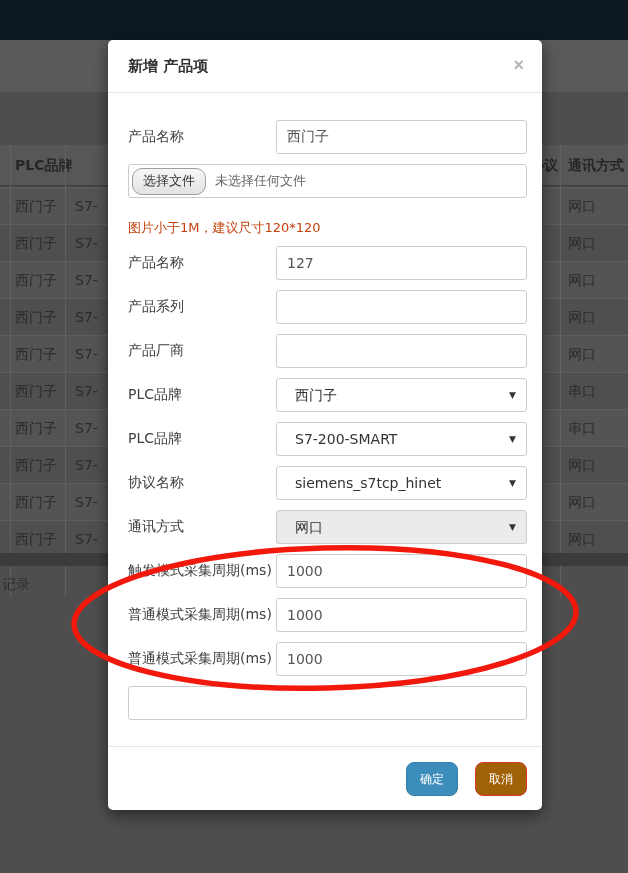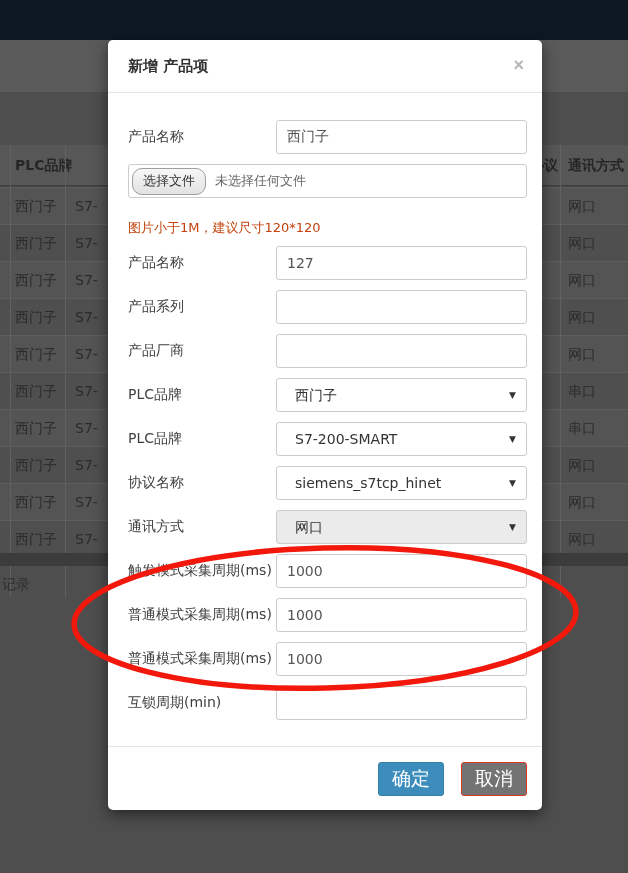--- a/index.html
+++ b/index.html
@@ -44,24 +44,24 @@
           white-space:nowrap;overflow:hidden;}
   .selbox.disabled{background:#ebebeb;cursor:default;}
   .selarrow{position:absolute;right:10px;top:0;font-size:9px;color:#333;line-height:32px;}
   .filebox{height:34px;box-sizing:border-box;border:1px solid #ccc;border-radius:3px;background:#fff;
            display:flex;align-items:center;padding:0 8px 0 3px;}
   .filebtn{height:27px;border:1px solid #9e9e9e;border-radius:10px;background:linear-gradient(#f7f7f7,#e2e2e2);
            font-size:13px;color:#333;padding:0 10px;font-family:inherit;cursor:pointer;}
   .filestatus{margin-left:9px;font-size:13px;color:#666;white-space:nowrap;}
   .hint{margin-top:22px;font-size:13px;color:#c2410c;line-height:16px;}
   .modal-footer{border-top:1px solid #e5e5e5;padding:15px 15px 0 15px;text-align:right;}
-  .btn{display:inline-block;height:34px;box-sizing:border-box;border-radius:3px;font-size:19px;color:#fff;
+  .btn{display:inline-block;height:34px;box-sizing:border-box;border-radius:8px;font-size:12px;color:#fff;
        padding:0 13px;border:1px solid transparent;cursor:pointer;font-family:inherit;}
   .btn-ok{background:#3c8dbc;border-color:#367fa9;margin-right:12px;}
-  .btn-cancel{background:#737373;border-color:#d73925;}
+  .btn-cancel{background:#a16207;border-color:#d73925;}
 
   
   .annotation{position:absolute;left:0;top:0;width:628px;height:873px;z-index:20;pointer-events:none;}
 </style>
 </head>
 <body>
 
 <div id="app">
 
   <div class="navbar"></div>
@@ -229,21 +229,20 @@
             <input class="tinput" type="text" value="1000" style="">
           </div>
   </div>
         <div class="frow">
     <div class="flabel">普通模式采集周期(ms)</div>
     <div class="fcontrol">
             <input class="tinput" type="text" value="1000" style="">
           </div>
   </div>
         <div class="frow">
-    <div class="flabel">互锁周期(min)</div>
     <div class="fcontrol">
             <input class="tinput" type="text" value="" style="">
           </div>
   </div>
       </div>
     <div class="modal-footer">
       <button class="btn btn-ok">确定</button>
       <button class="btn btn-cancel">取消</button>
     </div>
   </div>

